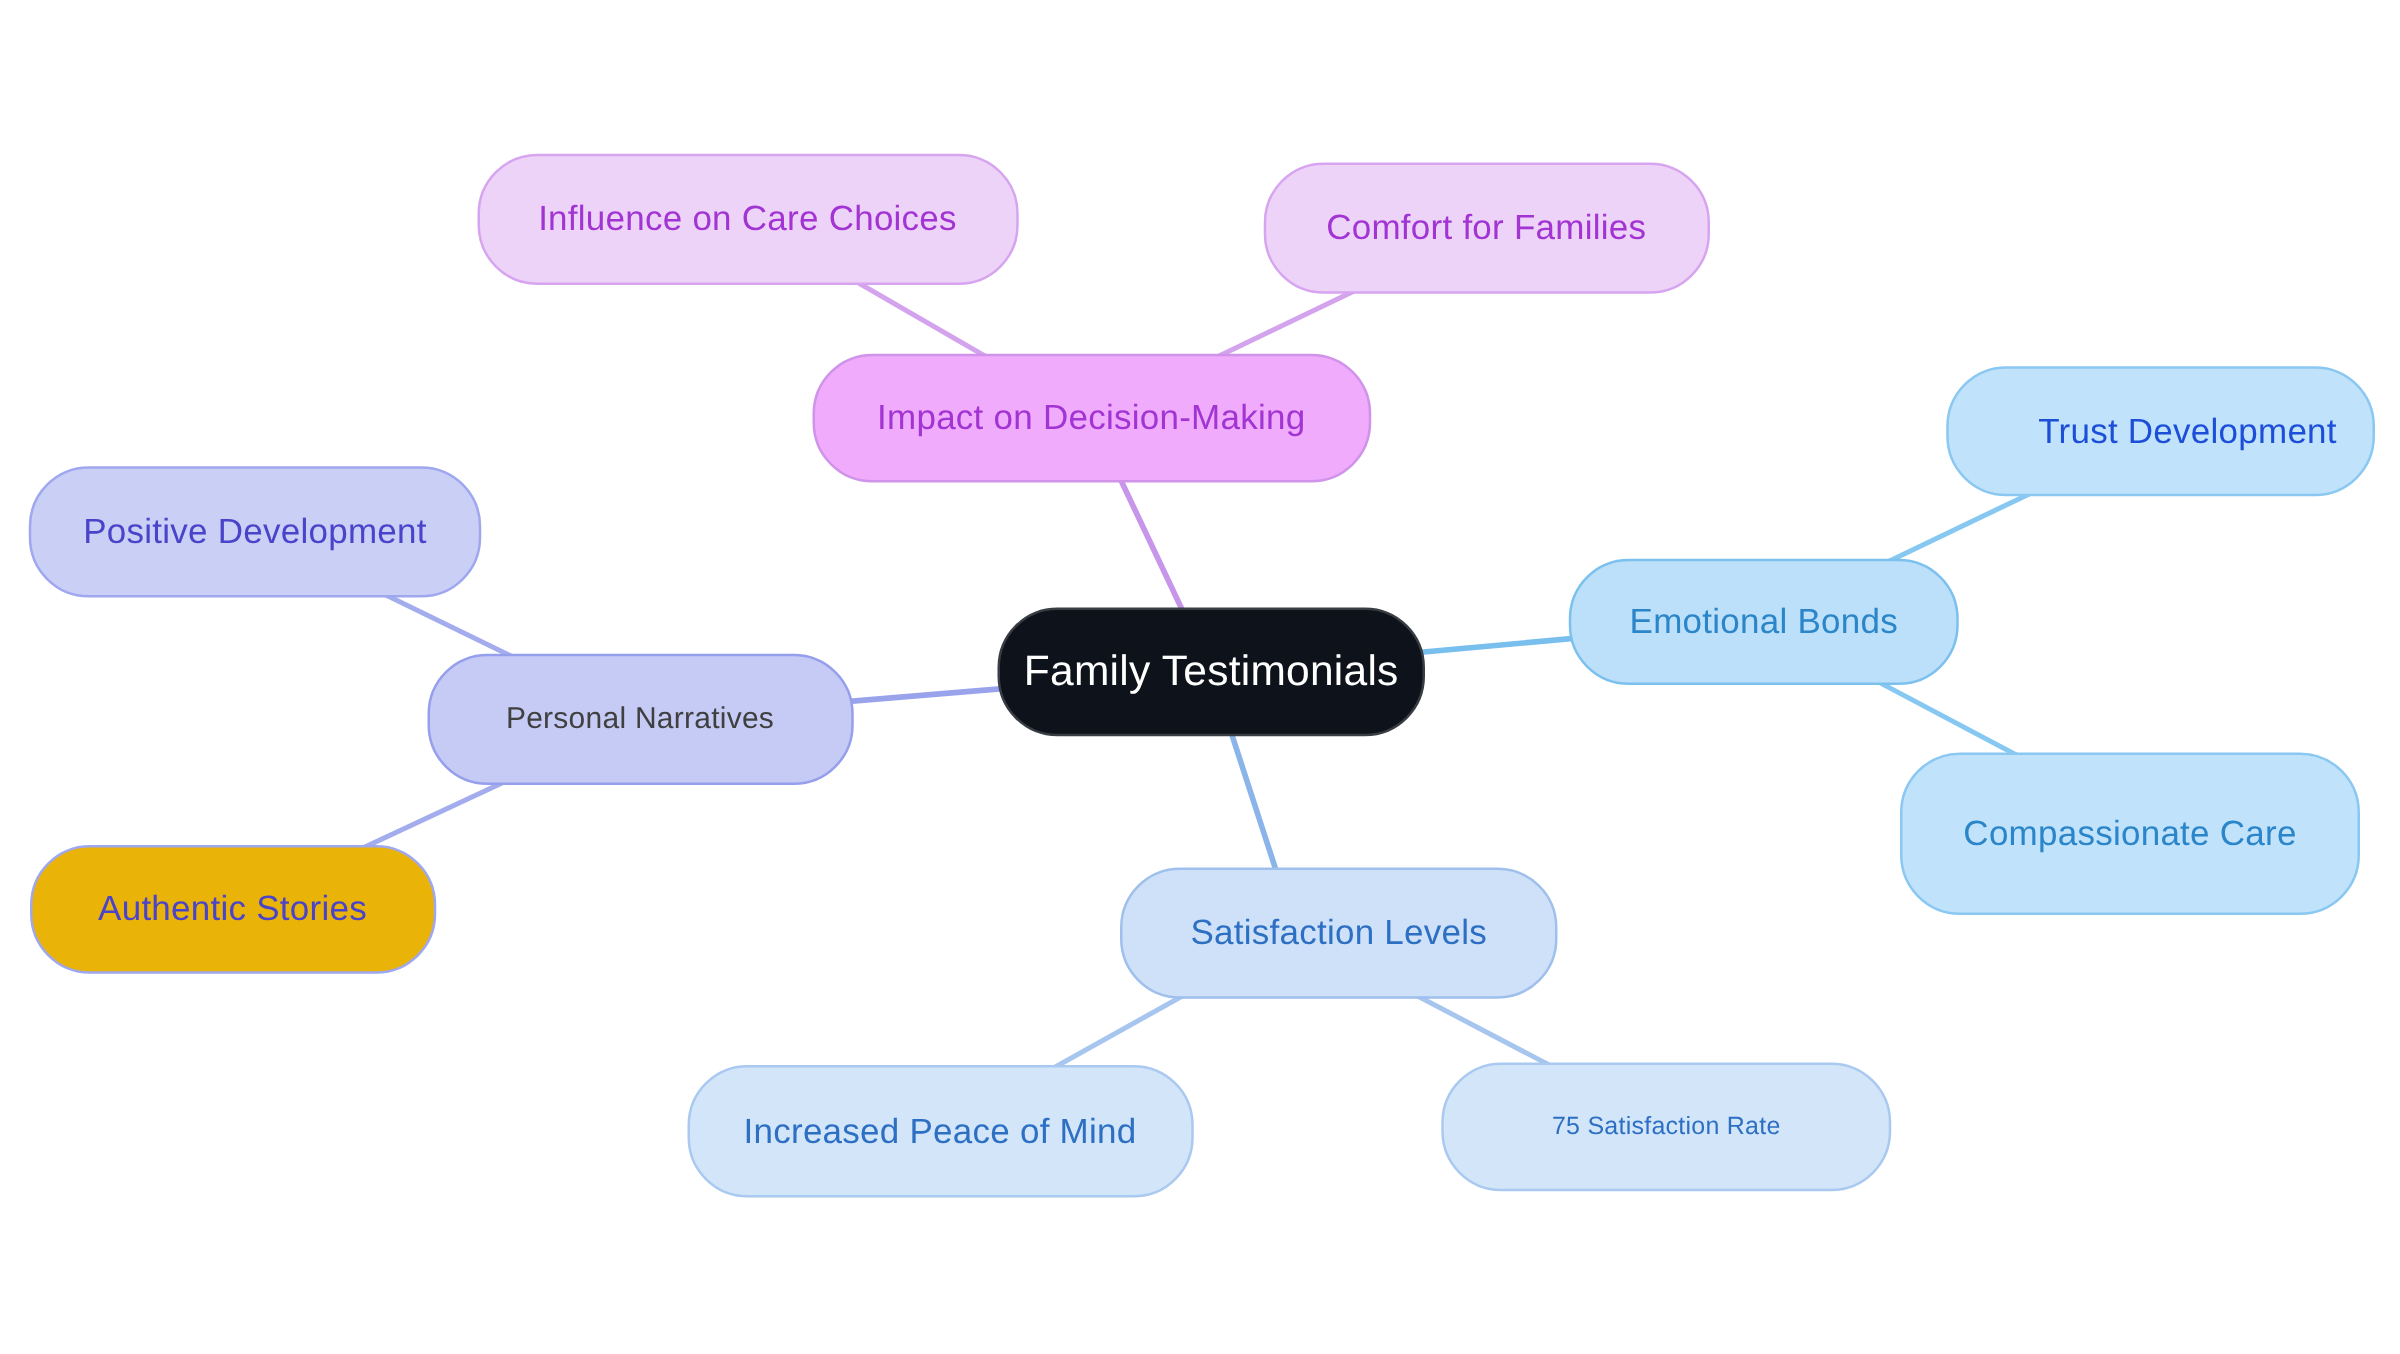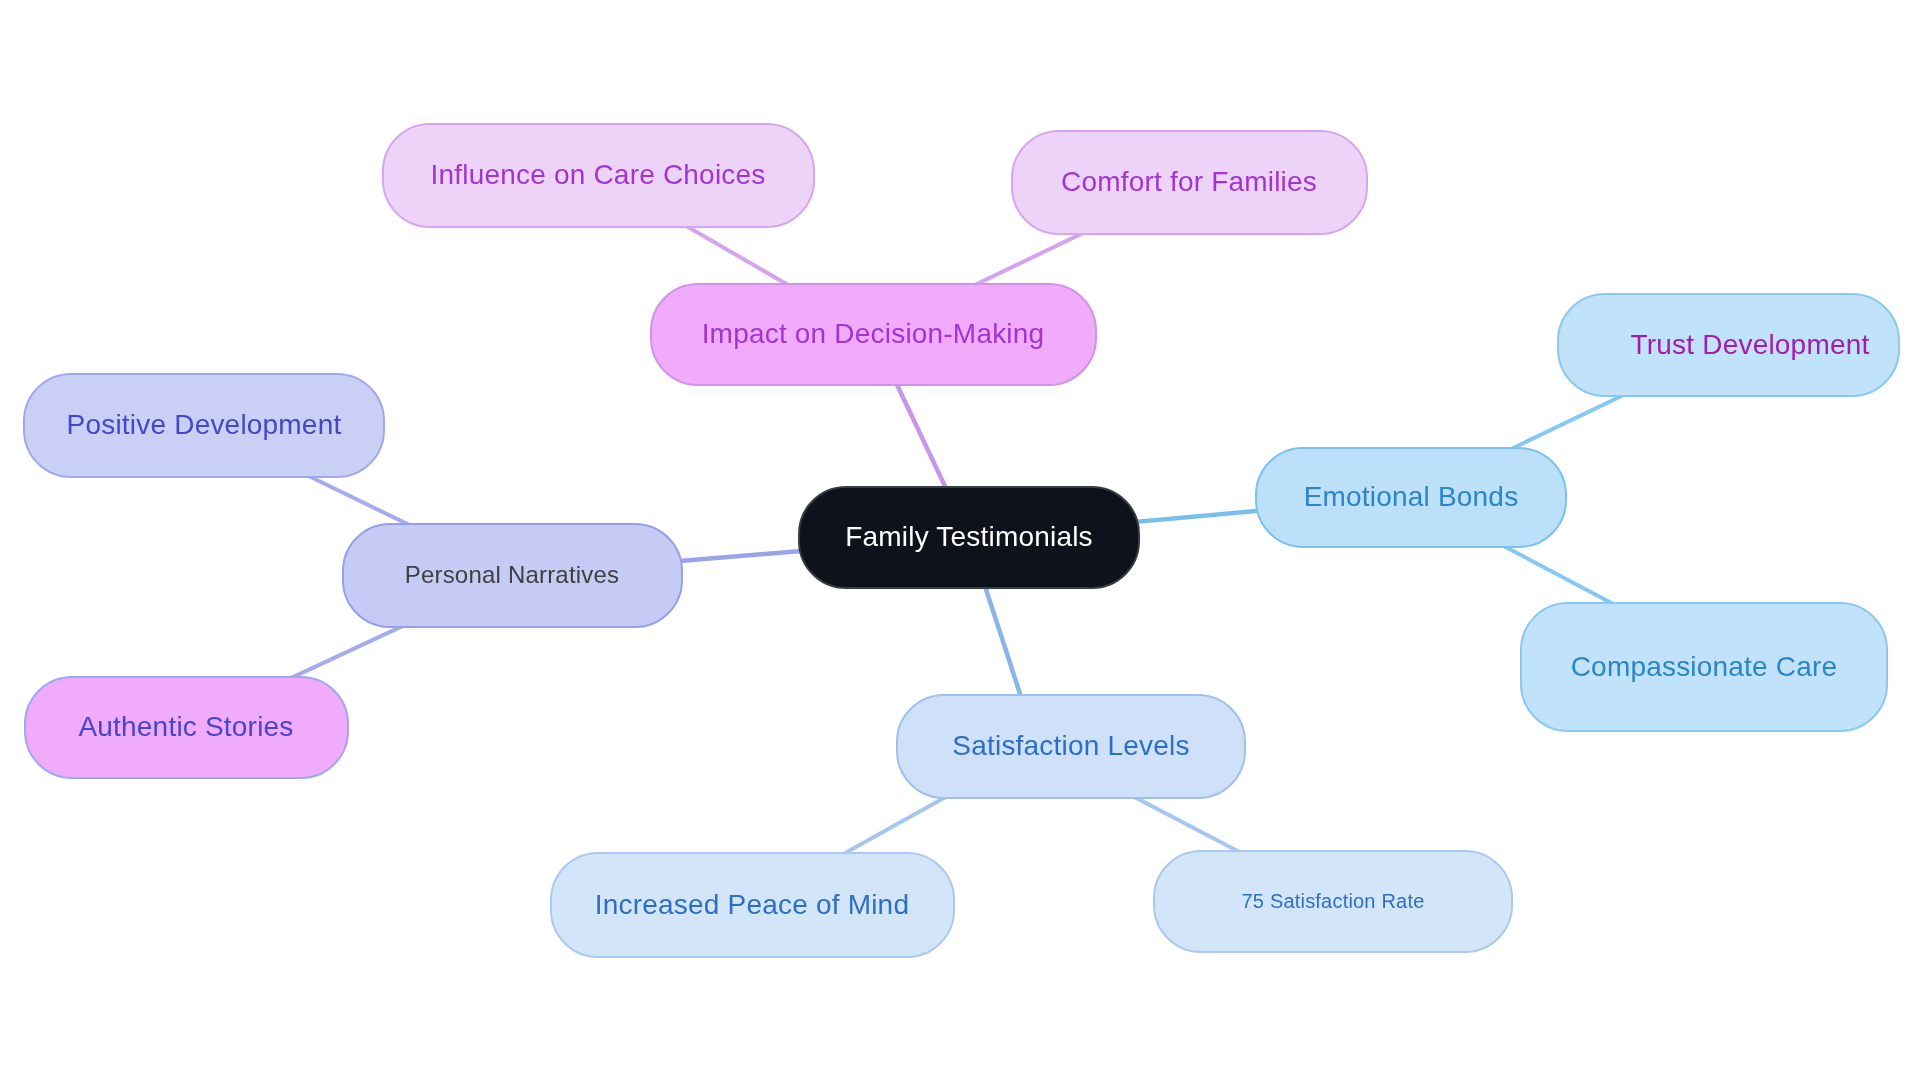--- a/index.html
+++ b/index.html
@@ -52,47 +52,47 @@
       <line x1="1411" y1="497" x2="1728" y2="345" stroke="#87c8f2" stroke-width="4" stroke-linecap="round"></line>
       <line x1="1411" y1="497" x2="1704" y2="652" stroke="#87c8f2" stroke-width="4" stroke-linecap="round"></line>
       <line x1="969" y1="537" x2="512" y2="575" stroke="#99a3ec" stroke-width="4.5" stroke-linecap="round"></line>
       <line x1="512" y1="575" x2="204" y2="425" stroke="#a3adee" stroke-width="4" stroke-linecap="round"></line>
       <line x1="512" y1="575" x2="186" y2="727" stroke="#a3adee" stroke-width="4" stroke-linecap="round"></line>
       <line x1="969" y1="537" x2="1037" y2="746" stroke="#8bb4e9" stroke-width="4.5" stroke-linecap="round"></line>
       <line x1="1037" y1="746" x2="752" y2="905" stroke="#a6c6ef" stroke-width="4" stroke-linecap="round"></line>
       <line x1="1037" y1="746" x2="1333" y2="901" stroke="#a6c6ef" stroke-width="4" stroke-linecap="round"></line>
     </svg>
 <div class="node" style="left: 798px; top: 485.5px; width: 342px; height: 103px; background: rgb(14, 18, 26); border-color: rgb(56, 60, 67); border-radius: 48px;">
-    <span class="node-label" style="color: rgb(255, 255, 255); font-size: 28px;">Family Testimonials</span>
+    <span class="node-label" style="color: rgb(255, 255, 255); font-size: 34px;">Family Testimonials</span>
   </div>
     <div class="node" style="left: 649.5px; top: 282.5px; width: 447px; height: 103px; background: #f0abfc; border-color: rgb(207, 147, 233); border-radius: 48px;">
     <span class="node-label" style="color: rgb(161, 52, 210); font-size: 28px;">Impact on Decision-Making</span>
   </div>
     <div class="node" style="left: 381.5px; top: 122.5px; width: 433px; height: 105px; background: rgb(238, 211, 249); border-color: rgb(215, 165, 239); border-radius: 48px;">
     <span class="node-label" style="color: rgb(161, 52, 210); font-size: 28px;">Influence on Care Choices</span>
   </div>
     <div class="node" style="left: 1010.5px; top: 129.5px; width: 357px; height: 105px; background: rgb(238, 211, 249); border-color: rgb(215, 165, 239); border-radius: 48px;">
     <span class="node-label" style="color: rgb(161, 52, 210); font-size: 28px;">Comfort for Families</span>
   </div>
     <div class="node" style="left: 1255px; top: 446.5px; width: 312px; height: 101px; background: rgb(188, 224, 250); border-color: rgb(124, 192, 238); border-radius: 48px;">
     <span class="node-label" style="color: rgb(43, 133, 201); font-size: 28px;">Emotional Bonds</span>
   </div>
     <div class="node" style="left: 1556.5px; top: 293px; width: 343px; height: 104px; background: rgb(192, 227, 251); border-color: rgb(138, 200, 242); border-radius: 48px;">
-    <span class="node-label" style="color: #a21caf; font-size: 28px; margin-left: 44px;">Trust Development</span>
+    <span class="node-label" style="color: #1d4ed8; font-size: 28px; margin-left: 44px;">Trust Development</span>
   </div>
     <div class="node" style="left: 1520px; top: 601.5px; width: 368px; height: 130px; background: rgb(192, 227, 251); border-color: rgb(138, 200, 242); border-radius: 48px;">
     <span class="node-label" style="color: rgb(43, 133, 201); font-size: 28px;">Compassionate Care</span>
   </div>
     <div class="node" style="left: 341.5px; top: 522.5px; width: 341px; height: 105px; background: rgb(198, 203, 245); border-color: rgb(149, 159, 235); border-radius: 48px;">
     <span class="node-label" style="color: #404040; font-size: 24px;">Personal Narratives</span>
   </div>
     <div class="node" style="left: 23px; top: 372.5px; width: 362px; height: 105px; background: rgb(202, 207, 246); border-color: rgb(159, 168, 238); border-radius: 48px;">
     <span class="node-label" style="color: rgb(73, 68, 201); font-size: 28px;">Positive Development</span>
   </div>
-    <div class="node" style="left: 23.5px; top: 675.5px; width: 325px; height: 103px; background: #f0abfc; border-color: rgb(159, 168, 238); border-radius: 48px;">
+    <div class="node" style="left: 23.5px; top: 675.5px; width: 325px; height: 103px; background: #eab308; border-color: rgb(159, 168, 238); border-radius: 48px;">
     <span class="node-label" style="color: rgb(73, 68, 201); font-size: 28px;">Authentic Stories</span>
   </div>
     <div class="node" style="left: 896px; top: 693.5px; width: 350px; height: 105px; background: rgb(206, 225, 248); border-color: rgb(159, 192, 236); border-radius: 48px;">
     <span class="node-label" style="color: rgb(45, 112, 195); font-size: 28px;">Satisfaction Levels</span>
   </div>
     <div class="node" style="left: 549.5px; top: 852px; width: 405px; height: 106px; background: rgb(211, 229, 249); border-color: rgb(170, 201, 240); border-radius: 48px;">
     <span class="node-label" style="color: rgb(45, 112, 195); font-size: 28px;">Increased Peace of Mind</span>
   </div>
     <div class="node" style="left: 1153px; top: 849.5px; width: 360px; height: 103px; background: rgb(211, 229, 249); border-color: rgb(170, 201, 240); border-radius: 48px;">
     <span class="node-label" style="color: rgb(45, 112, 195); font-size: 20px;">75 Satisfaction Rate</span>

